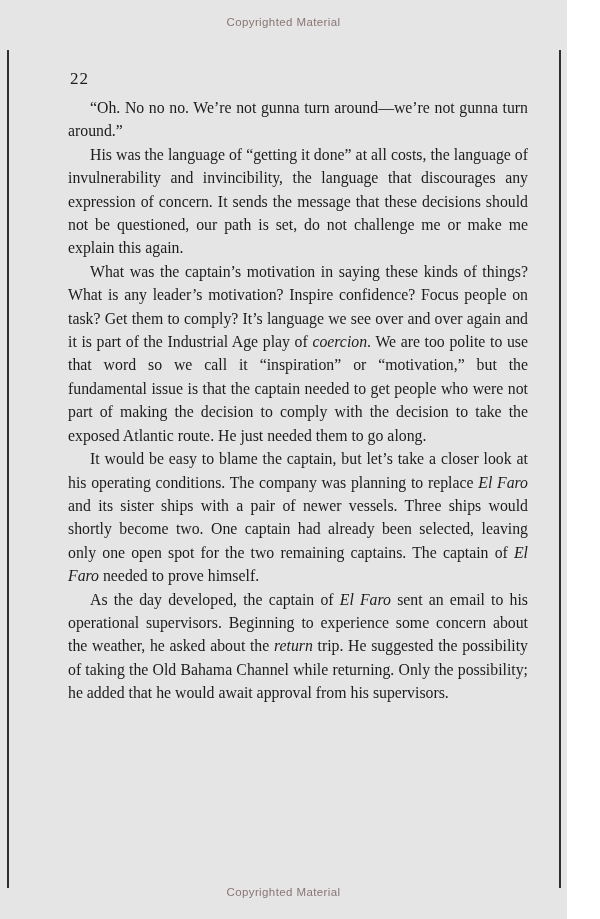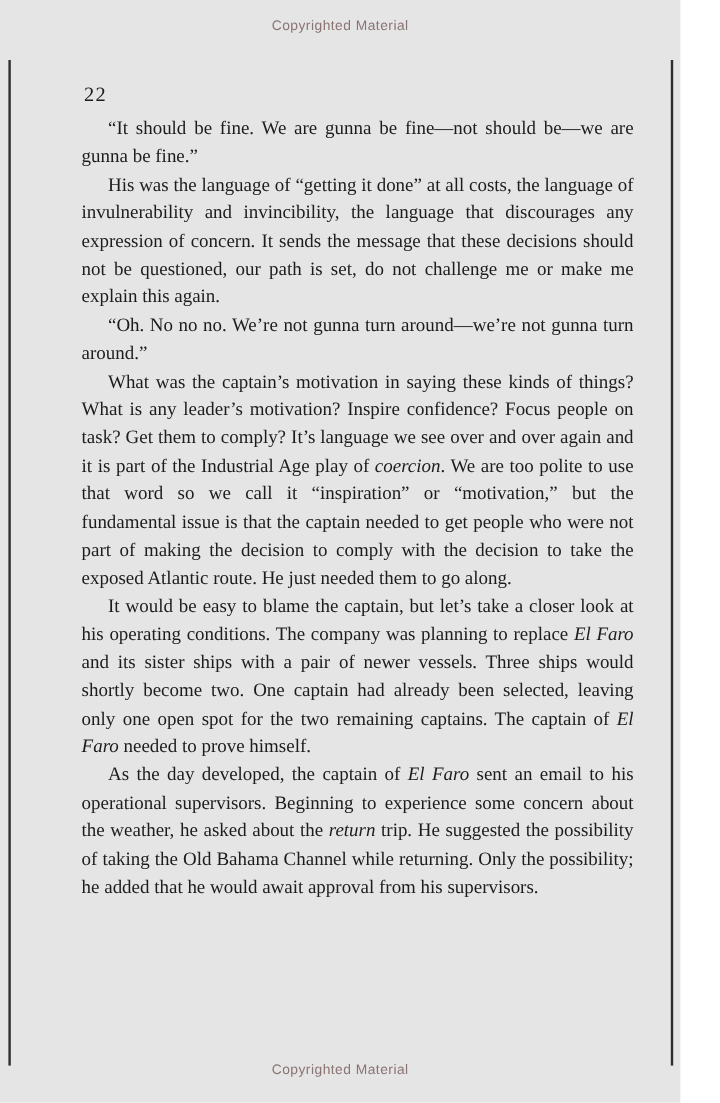--- a/index.html
+++ b/index.html
@@ -85,23 +85,22 @@
   <div class="copyright top">Copyrighted Material</div>
 
   <div class="edge-line left"></div>
   <div class="edge-line right"></div>
 
   <div class="page-header">
     <span class="page-number">22</span>
   </div>
 
   <div class="body-text" id="body-text">
-      <p><span>“It should be fine. We are gunna be fine—not should be—we are gunna be fine.”</span></p>
+      <p><span>“Oh. No no no. We’re not gunna turn around—we’re not gunna turn around.”</span></p>
       <p><span>His was the language of “getting it done” at all costs, the language of invulnerability and invincibility, the language that discourages any expression of concern. It sends the message that these decisions should not be questioned, our path is set, do not challenge me or make me explain this again.</span></p>
-      <p><span>“Oh. No no no. We’re not gunna turn around—we’re not gunna turn around.”</span></p>
       <p><span>What was the captain’s motivation in saying these kinds of things? What is any leader’s motivation? Inspire confidence? Focus people on task? Get them to comply? It’s language we see over and over again and it is part of the Industrial Age play of </span><i>coercion</i><span>. We are too polite to use that word so we call it “inspiration” or “motivation,” but the fundamental issue is that the captain needed to get people who were not part of making the decision to comply with the decision to take the exposed Atlantic route. He just needed them to go along.</span></p>
       <p><span>It would be easy to blame the captain, but let’s take a closer look at his operating conditions. The company was planning to replace </span><i>El Faro</i><span> and its sister ships with a pair of newer vessels. Three ships would shortly become two. One captain had already been selected, leaving only one open spot for the two remaining captains. The captain of </span><i>El Faro</i><span> needed to prove himself.</span></p>
       <p><span>As the day developed, the captain of </span><i>El Faro</i><span> sent an email to his operational supervisors. Beginning to experience some concern about the weather, he asked about the </span><i>return</i><span> trip. He suggested the possibility of taking the Old Bahama Channel while returning. Only the possibility; he added that he would await approval from his supervisors.</span></p>
     </div>
 
   <div class="copyright bottom">Copyrighted Material</div>
 
 </div>
 
 </body></html>

